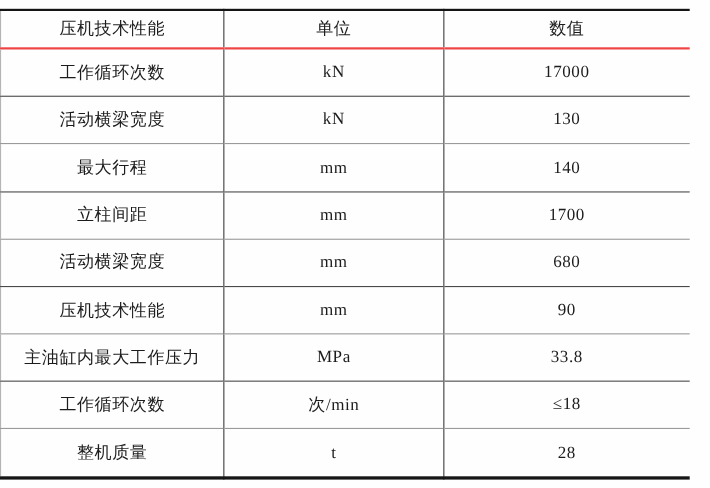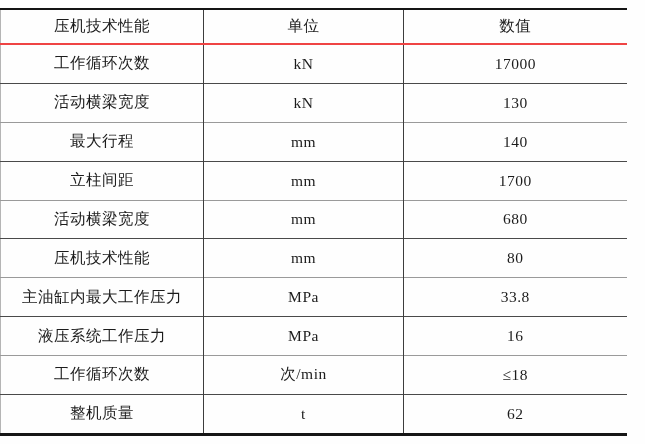--- a/index.html
+++ b/index.html
@@ -92,37 +92,32 @@
           <td>1700</td>
         </tr>
         <tr>
           <td>活动横梁宽度</td>
           <td>mm</td>
           <td>680</td>
         </tr>
         <tr>
           <td>压机技术性能</td>
           <td>mm</td>
-          <td>80</td>
+          <td>90</td>
         </tr>
         <tr>
           <td>主油缸内最大工作压力</td>
           <td>MPa</td>
           <td>33.8</td>
-        </tr>
-        <tr>
-          <td>液压系统工作压力</td>
-          <td>MPa</td>
-          <td>16</td>
         </tr>
         <tr>
           <td>工作循环次数</td>
           <td>次/min</td>
           <td>≤18</td>
         </tr>
         <tr>
           <td>整机质量</td>
           <td>t</td>
-          <td>62</td>
+          <td>28</td>
         </tr>
       </tbody>
   </table>
 </div>
 
 </body></html>

